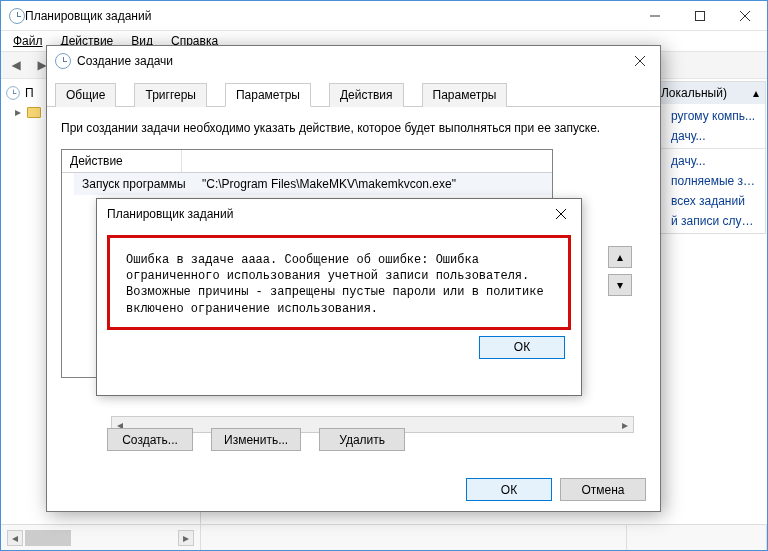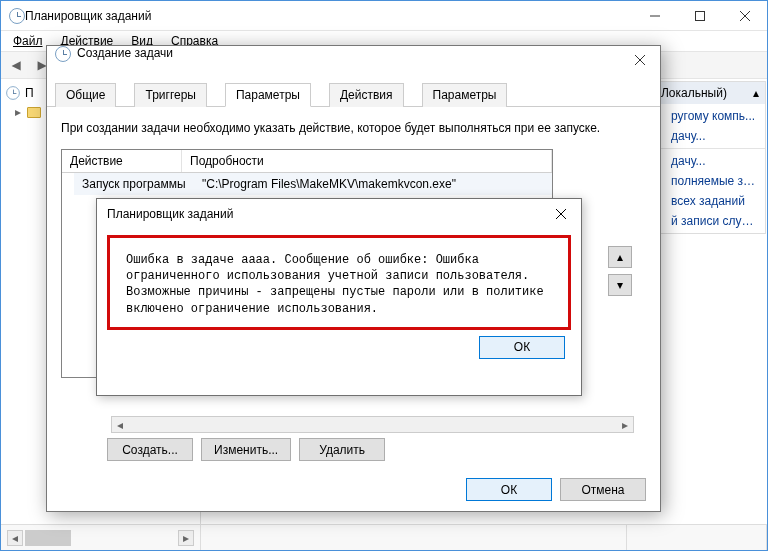--- a/index.html
+++ b/index.html
@@ -26,41 +26,41 @@
   .right-item { padding: 3px 8px 3px 20px; white-space: nowrap; overflow: hidden; text-overflow: ellipsis; color: #0b3e91; }
   .right-sep { border-top: 1px solid #e3e3e3; margin: 2px 0; }
   .statusbar { position: absolute; bottom: 0; left: 0; right: 0; height: 26px; border-top: 1px solid #ddd; background: #f8f8f8; display: flex; align-items: center; }
   .status-cell { border-right: 1px solid #ddd; height: 100%; display: flex; align-items: center; padding: 0 6px; }
   .status-scroll { width: 200px; display: flex; align-items: center; }
   .scroll-thumb { width: 46px; height: 16px; background: #ccc; margin-left: 2px; }
   .scroll-arrow { width: 16px; height: 16px; background: #eee; border: 1px solid #ccc; display: flex; align-items: center; justify-content: center; color: #666; }
 
   
   .dialog-create { position: absolute; left: 46px; top: 45px; width: 615px; height: 467px; background: #fff; border: 1px solid #777; box-shadow: 3px 3px 18px rgba(0,0,0,.35); display: flex; flex-direction: column; }
-  .dlg-title { height: 30px; display: flex; padding: 0 0 0 8px; }
+  .dlg-title { height: 30px; display: flex; align-items: center; padding: 0 0 0 8px; }
   .dlg-title .title { flex: 1; }
   .dlg-close { width: 40px; height: 28px; display: flex; align-items: center; justify-content: center; color: #333; }
   .tabs-row { display: flex; border-bottom: 1px solid #ccc; padding: 6px 8px 0 8px; gap: 16px; }
   .tab { padding: 4px 10px; background: #f3f3f3; border: 1px solid #ccc; border-bottom: none; position: relative; top: 1px; margin-right: 2px; }
   .tab.active { background: #fff; border-bottom: 1px solid #fff; }
   .dlg-body { flex: 1; padding: 10px 14px; }
   .hint { margin: 4px 0 14px 0; }
   .grid-border { border: 1px solid #828282; }
   .grid-head { display: flex; background: #fff; border-bottom: 1px solid #d0d0d0; }
   .grid-head div { padding: 4px 8px; border-right: 1px solid #e3e3e3; background: #fff; }
   .col-a { width: 120px; }
   .col-b { flex: 1; }
   .grid-row { display: flex; background: #f2f6fb; margin-left: 12px; }
   .grid-row div { padding: 4px 8px; }
   .grid-scroll { height: 182px; overflow: hidden; position: relative; }
   .hscroll { position: absolute; left: 64px; bottom: 78px; right: 26px; height: 17px; border: 1px solid #ccc; background: #f0f0f0; display: flex; align-items: center; justify-content: space-between; }
   .hscroll .arrow { width: 16px; height: 15px; display:flex; align-items:center; justify-content:center; color:#666; }
   .updown { position: absolute; right: 28px; top: 200px; display: flex; flex-direction: column; gap: 6px; }
   .updown button { width: 24px; height: 22px; border: 1px solid #adadad; background: #e1e1e1; }
-  .btn-row { position: absolute; left: 60px; bottom: 50px; display: flex; gap: 8px; }
+  .btn-row { position: absolute; left: 60px; bottom: 60px; display: flex; gap: 18px; }
   .btn-row button, .dlg-foot button { min-width: 86px; height: 23px; border: 1px solid #adadad; background: #e1e1e1; padding: 0 12px; }
   .dlg-foot { position: absolute; bottom: 10px; right: 14px; display: flex; gap: 8px; }
   .dlg-foot button.primary { border: 1px solid #0078d7; background: #e5f1fb; }
 
   
   .dialog-err { position: absolute; left: 96px; top: 198px; width: 486px; height: 198px; background: #fff; border: 1px solid #707070; box-shadow: 2px 2px 10px rgba(0,0,0,.25); }
   .err-title { display: flex; align-items: center; height: 30px; padding: 0 6px 0 10px; }
   .err-title .t { flex: 1; }
   .err-close { width: 28px; height: 22px; display: flex; align-items: center; justify-content: center; border: 1px solid transparent; }
   .err-body { border: 3px solid #d20a0a; margin: 6px 10px 6px 10px; padding: 14px 16px 10px 16px; }
@@ -165,21 +165,20 @@
     <div class="tab">Триггеры</div>
     <div class="tab active">Параметры</div>
     <div class="tab">Действия</div>
     <div class="tab">Параметры</div>
   </div>
   <div class="dlg-body">
     <div class="hint">При создании задачи необходимо указать действие, которое будет выполняться при ее запуске.</div>
     <div class="grid-border" style="width:492px">
       <div class="grid-head">
         <div class="col-a">Действие</div>
-        <div class="col-b">Подробности</div>
       </div>
       <div class="grid-row">
         <div class="col-a">Запуск программы</div>
         <div class="col-b">"C:\Program Files\MakeMKV\makemkvcon.exe"</div>
       </div>
       <div class="grid-scroll"></div>
     </div>
     <div class="updown">
       <button>▴</button>
       <button>▾</button>

